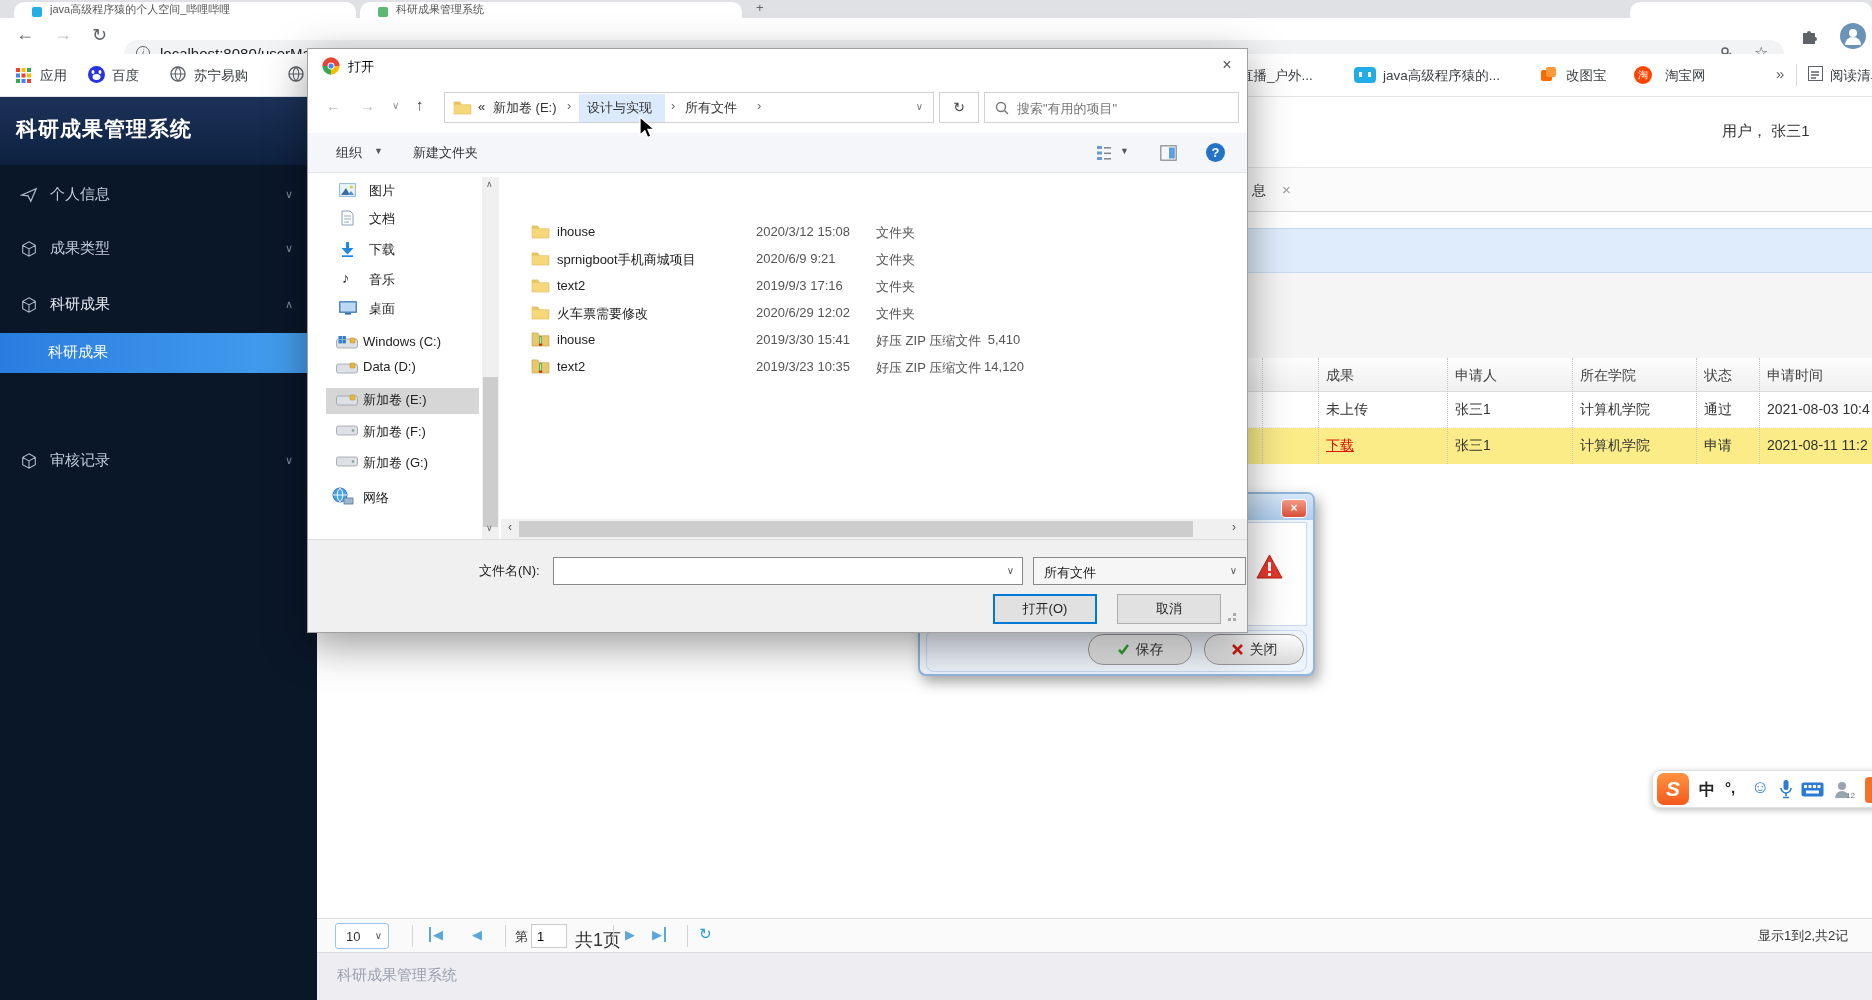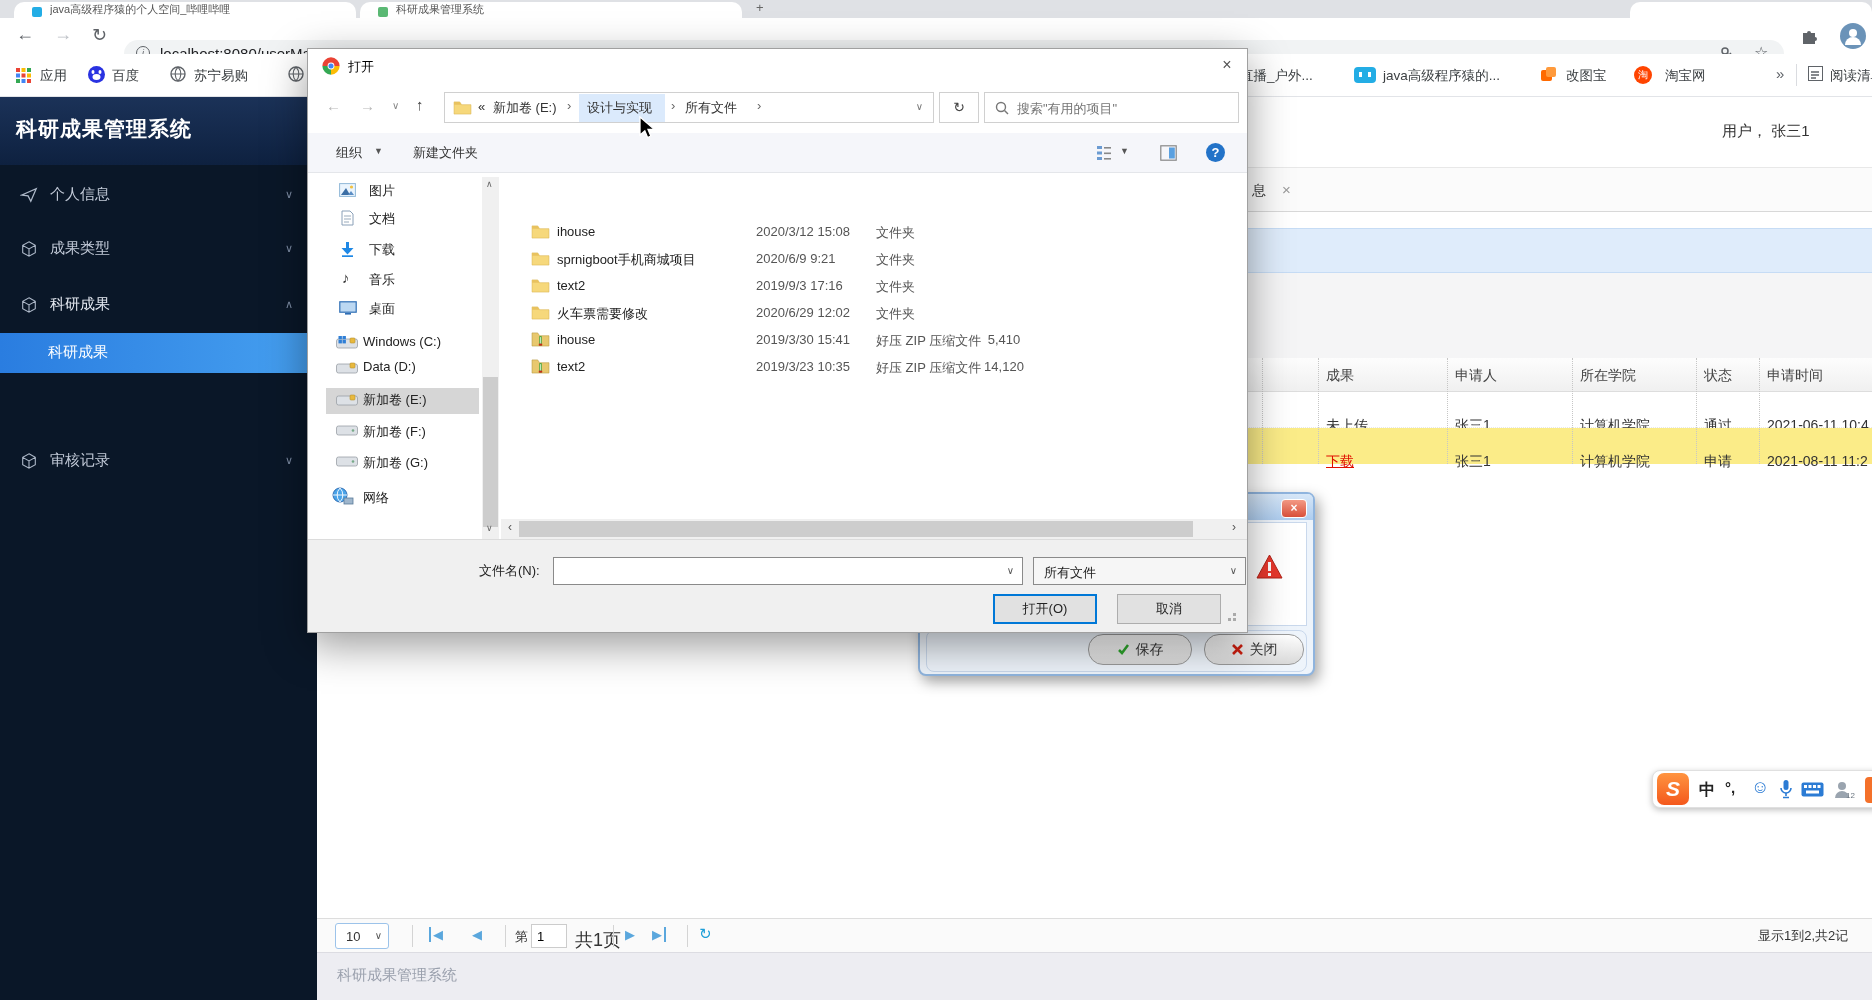--- a/index.html
+++ b/index.html
@@ -18,21 +18,21 @@
 .bk{font-size:13.5px;color:#3c4043}
 .vsep{width:1px;background:#dadce0}
 
 #sidebar{left:0;top:97px;width:317px;height:903px;background:#0a1728}
 #sidetitle{left:0;top:0;width:317px;height:68px;background:linear-gradient(#1b3258,#0e2140)}
 .side-item{position:absolute;left:0;width:317px;height:40px}
 .side-item .lbl{position:absolute;left:50px;top:10px;font-size:15px;color:#c3cbd9}
 .side-item .chev{position:absolute;right:24px;top:13px;font-size:11px;color:#7e8da5}
 .side-ico{position:absolute;left:20px;top:11px;width:18px;height:18px;color:#aeb9c9}
 .grid-hcell{position:absolute;top:9px;font-size:14px;color:#444}
-.grid-cell{position:absolute;top:25px;font-size:14px;color:#333}
+.grid-cell{position:absolute;top:9px;font-size:14px;color:#333}
 .dotted-col{border-left:1px dotted #c6c6c6}
 .pgsep{position:absolute;top:6px;width:1px;height:22px;background:#d4d4d4}
 .pgarrow{position:absolute;top:8px;font-size:13px;color:#5aa7dd}
 
 #dlg{left:307px;top:48px;width:941px;height:585px;background:#fff;border:1px solid #a0a0a0;box-shadow:0 12px 40px rgba(0,0,0,.4)}
 .dbox{border:1px solid #d0d0d0;background:#fff}
 .crumb{font-size:13px;color:#333}
 .navico{font-size:15px}
 .fhead{position:absolute;top:1px;font-size:13px;color:#44546a}
 .hsep{position:absolute;top:2px;width:1px;height:24px;background:#e2e2e2}
@@ -196,21 +196,21 @@
     <span class="grid-hcell" style="left:1138px">申请人</span>
     <span class="grid-hcell" style="left:1263px">所在学院</span>
     <span class="grid-hcell" style="left:1387px">状态</span>
     <span class="grid-hcell" style="left:1450px">申请时间</span>
   </div>
   <div class="abs" style="left:317px;top:392px;width:1555px;height:36px;background:#fff;border-bottom:1px dotted #e8e8e8">
     <span class="grid-cell" style="left:1009px">未上传</span>
     <span class="grid-cell" style="left:1138px">张三1</span>
     <span class="grid-cell" style="left:1263px">计算机学院</span>
     <span class="grid-cell" style="left:1387px">通过</span>
-    <span class="grid-cell nw" style="left:1450px">2021-06-11 10:4</span>
+    <span class="grid-cell nw" style="left:1450px">2021-08-03 10:4</span>
   </div>
   <div class="abs" style="left:317px;top:428px;width:1555px;height:36px;background:#fbec88">
     <span class="grid-cell" style="left:1009px;color:#e01000;text-decoration:underline">下载</span>
     <span class="grid-cell" style="left:1138px">张三1</span>
     <span class="grid-cell" style="left:1263px">计算机学院</span>
     <span class="grid-cell" style="left:1387px">申请</span>
     <span class="grid-cell nw" style="left:1450px">2021-08-11 11:2</span>
   </div>
   <div class="abs dotted-col" style="left:1262px;top:358px;height:106px"></div>
   <div class="abs dotted-col" style="left:1318px;top:358px;height:106px"></div>

